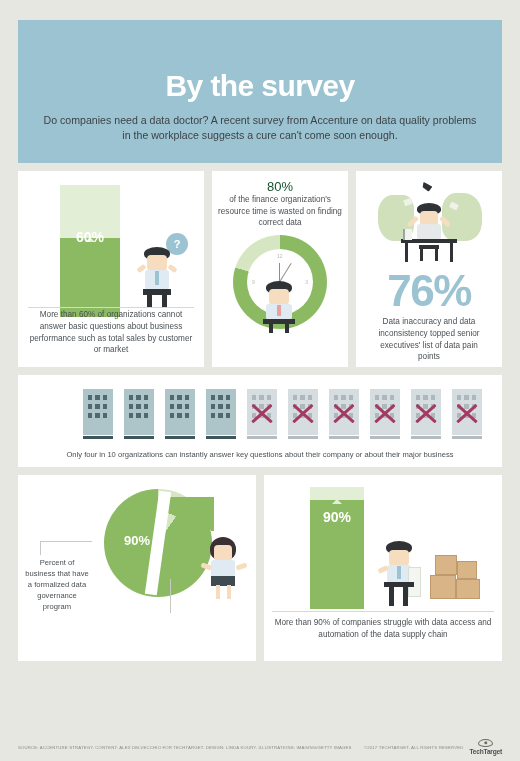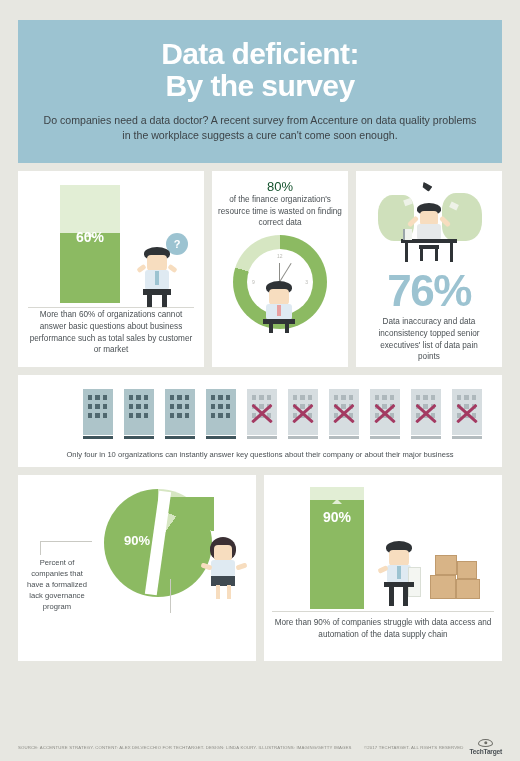--- a/index.html
+++ b/index.html
@@ -164,31 +164,31 @@
   }
   .logo .word { font-size: 6.6px; font-weight: bold; color: #4a5054; letter-spacing: -0.2px; }
 </style>
 </head>
 <body>
 
 <div class="page">
 
   <div class="header">
     <h1>
-      <span>Data deficient:</span><br>
+      <br>
       <span>By the survey</span>
     </h1>
     <div class="deck">Do companies need a data doctor? A recent survey from Accenture on data quality problems in the workplace suggests a cure can't come soon enough.</div>
   </div>
 
   <div class="row1">
 
     <div class="card card-a">
       <div class="scene" style="height:128px;">
-        <div class="bar-wrap" style="position:absolute; left:32px; top:4px; width:60px; height:118px;">
+        <div class="bar-wrap" style="position:absolute; left:32px; top:4px; width:60px; height:132px;">
           <div class="bar-track"></div>
           <div class="bar-fill" style="height:60%;">
             <div class="notch"></div>
           </div>
           <div class="bar-label" style="top:44px;">60%</div>
         </div>
 
         <div class="fig" style="left:104px; top:52px; width:56px; height:70px;">
           <div class="bubble" style="position:absolute; right:0; top:0; width:22px; height:22px; line-height:22px; font-size:11px;">?</div>
           <div class="hair" style="position:absolute; left:12px; top:14px; width:26px; height:13px;"></div>
@@ -464,21 +464,21 @@
       <div style="position:absolute; left:86px; top:14px; width:108px; height:108px; border-radius:50%;
                   background: conic-gradient(#d6e6c2 0deg 34deg, #8cba62 34deg 360deg);"></div>
 
       <div style="position:absolute; left:140px; top:22px; width:56px; height:100px; border-radius:0 0 0 0;
                   background: conic-gradient(from 38deg at 0% 12%, #8cba62 0deg 74deg, transparent 74deg 360deg);"></div>
       <div style="position:absolute; left:134px; top:16px; width:12px; height:104px; background:#ffffff; transform:rotate(8deg);"></div>
       <div style="position:absolute; left:106px; top:58px; color:#ffffff; font-size:13px; font-weight:bold;">90%</div>
 
       <div class="leader" style="left:22px; top:66px; width:52px; height:1px;"></div>
       <div class="leader" style="left:22px; top:66px; width:1px; height:14px;"></div>
-      <div class="pie-note" style="left:6px; top:82px; width:66px;">Percent of companies that have a formalized lack governance program</div>
+      <div class="pie-note" style="left:6px; top:82px; width:66px;">Percent of business that have a formalized data governance program</div>
 
       <div class="leader" style="left:152px; top:104px; width:1px; height:34px;"></div>
 
       <div class="fig" style="left:182px; top:62px; width:48px; height:64px;">
         <div class="hair" style="position:absolute; left:10px; top:0; width:26px; height:24px; border-radius:50% 50% 45% 45%; background:#3b3034;"></div>
         <div class="face" style="position:absolute; left:14px; top:8px; width:18px; height:16px;"></div>
         <div class="torso" style="position:absolute; left:11px; top:23px; width:24px; height:17px; border-radius:3px;"></div>
         <div class="arm" style="position:absolute; left:1px; top:27px; width:11px; height:5px; transform:rotate(18deg); border-radius:2px;"></div>
         <div class="arm" style="position:absolute; right:1px; top:27px; width:11px; height:5px; transform:rotate(-18deg); border-radius:2px;"></div>
         <div style="position:absolute; left:11px; top:39px; width:24px; height:10px; background:#3f4a52;"></div>

